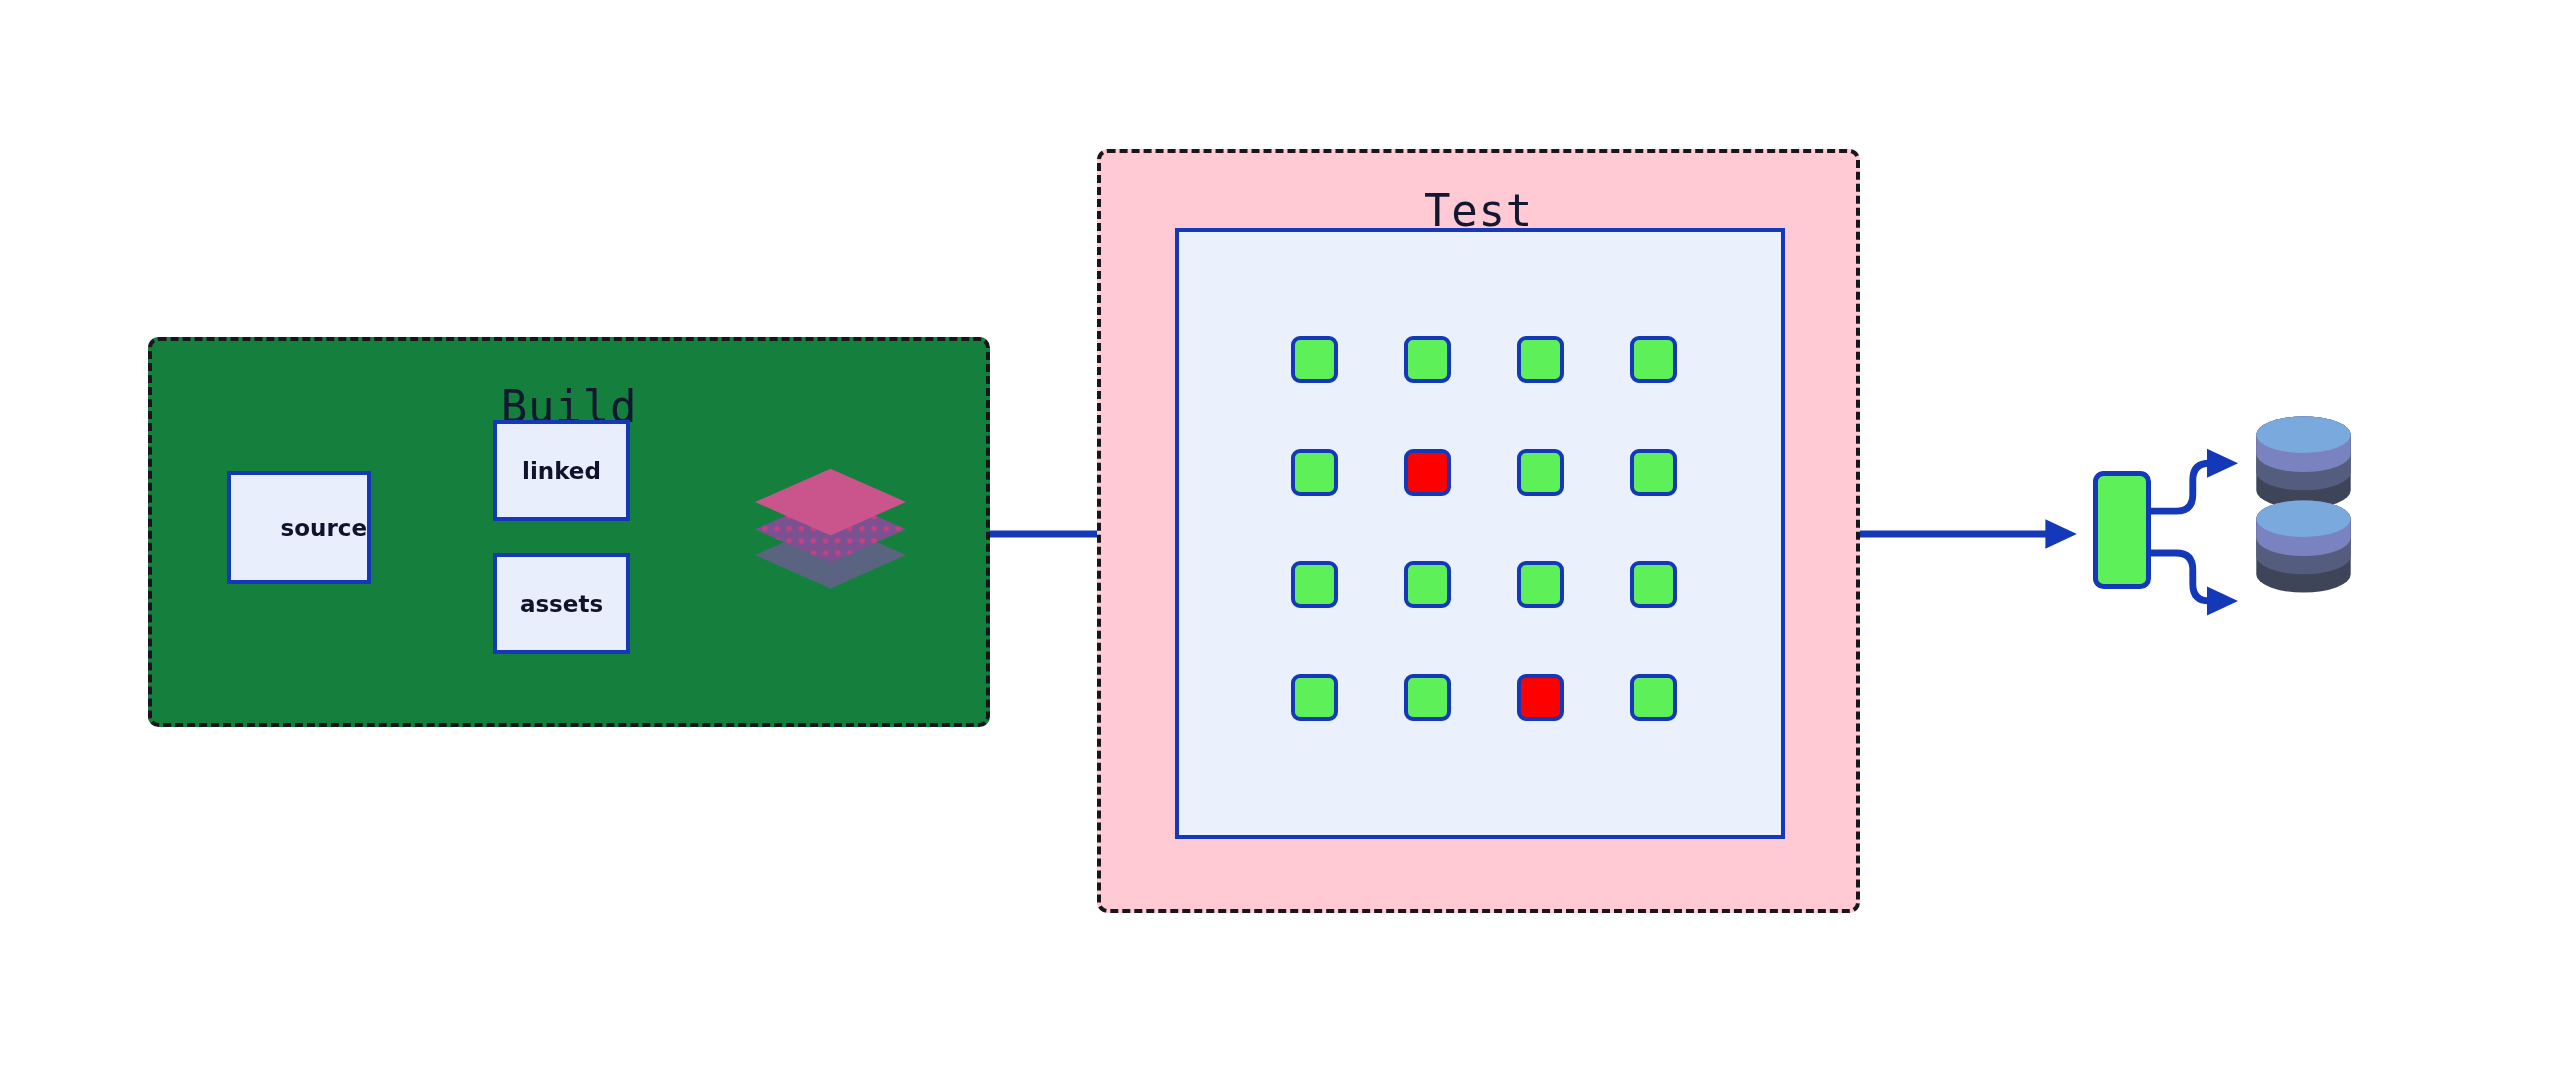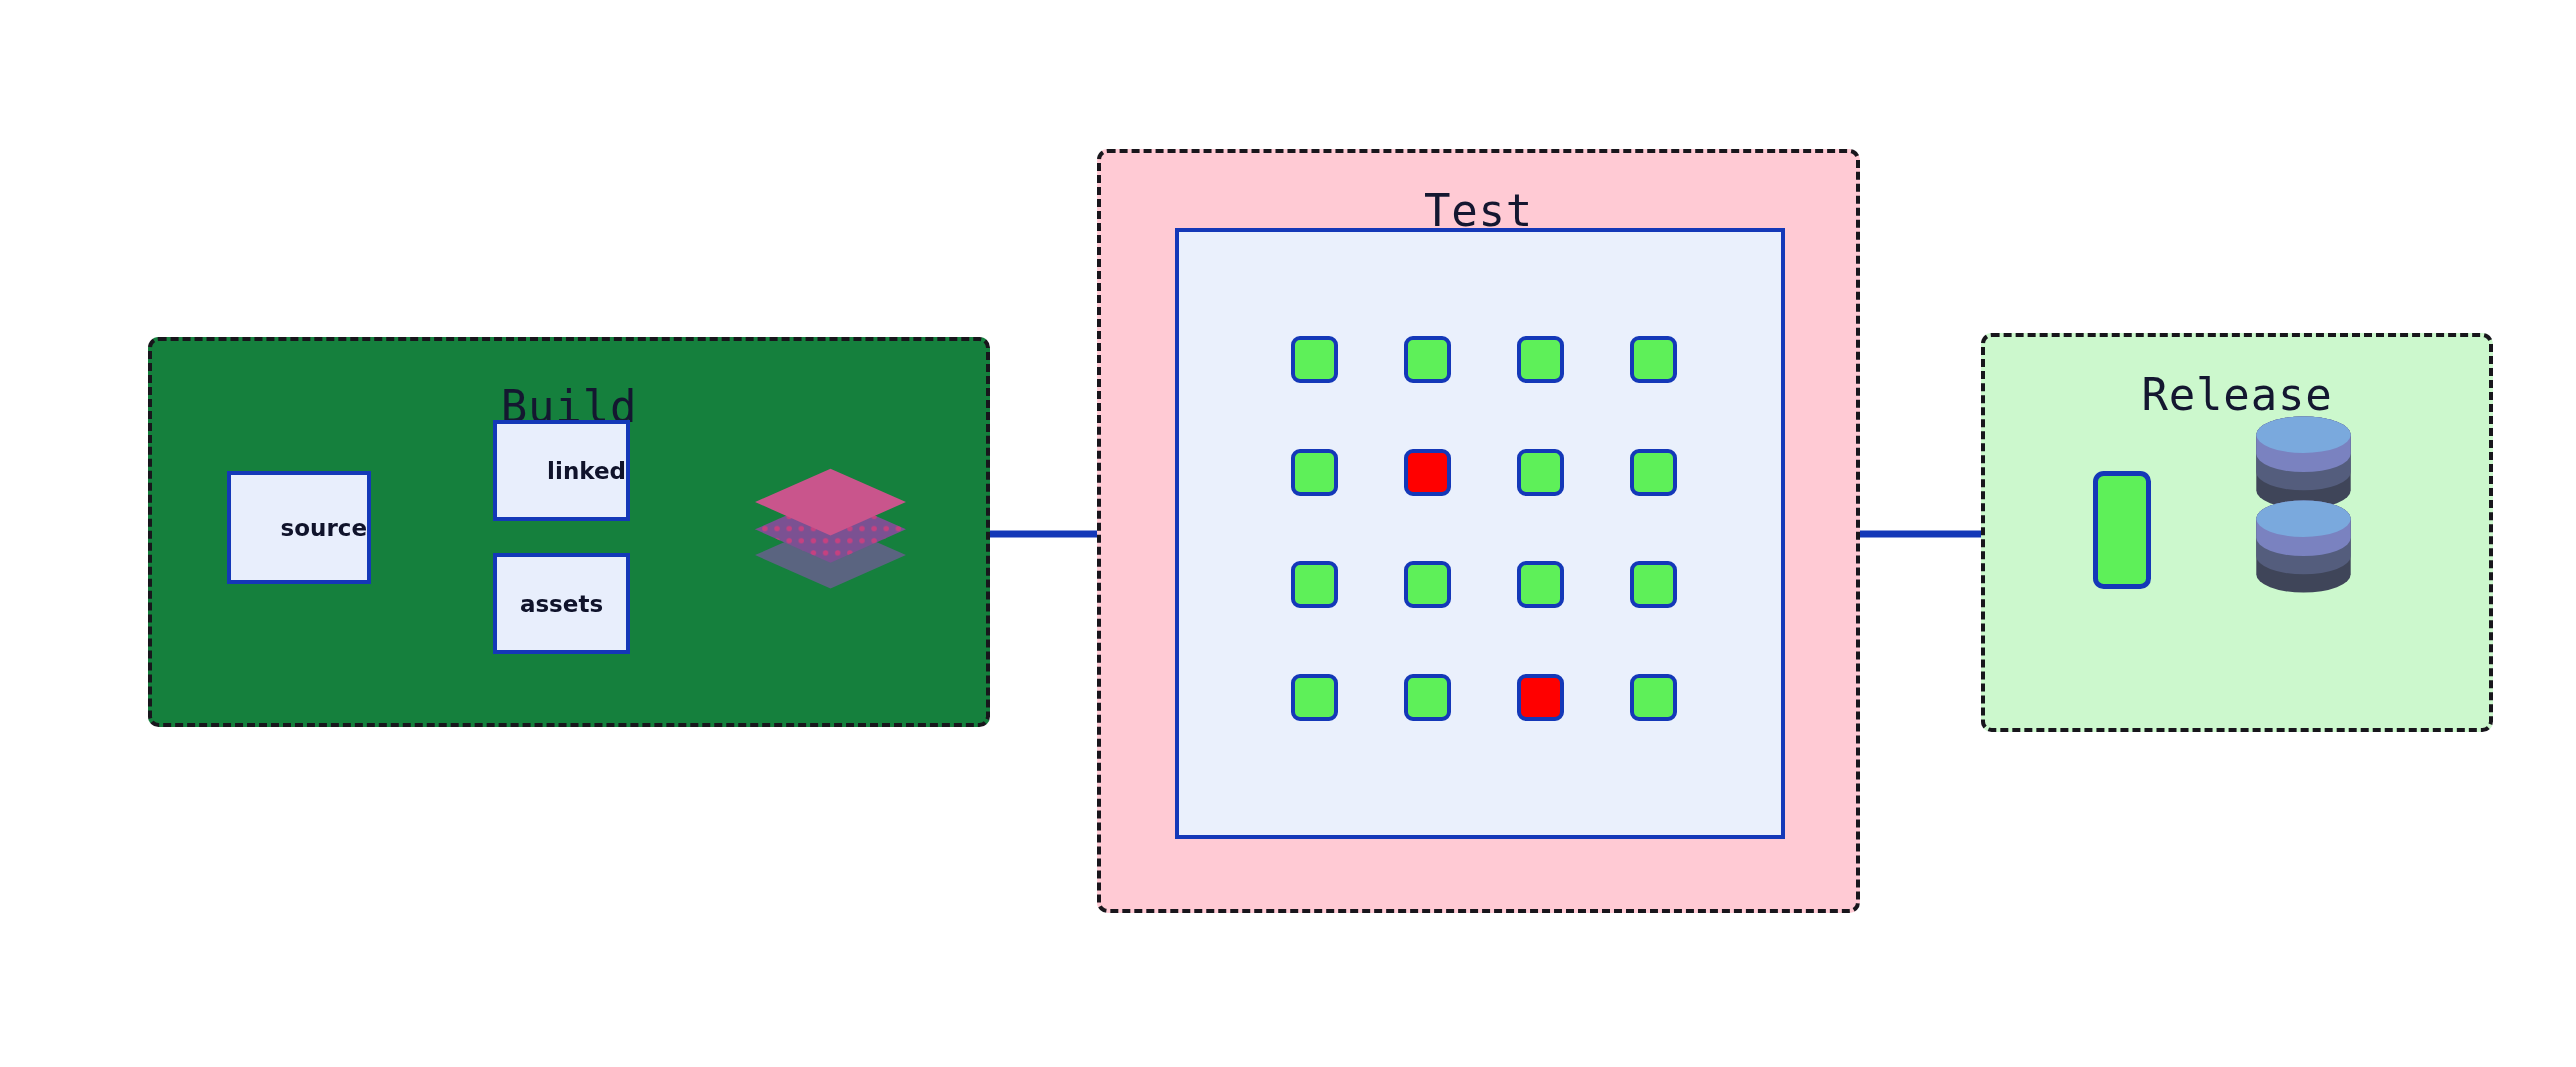--- a/index.html
+++ b/index.html
@@ -64,21 +64,21 @@
     box-sizing: border-box;
     display: flex;
     align-items: center;
     justify-content: center;
     font-family: "DejaVu Sans", sans-serif;
     font-size: 23px;
     font-weight: bold;
     color: #10132b;
   }
   #node-source { left: 227px; top: 471px; width: 144px; height: 113px; justify-content: flex-end; }
-  #node-linked { left: 493px; top: 420px; width: 137px; height: 101px; justify-content: flex-end; }
+  #node-linked { left: 493px; top: 420px; width: 137px; height: 101px; }
   #node-assets { left: 493px; top: 553px; width: 137px; height: 101px; }
 
   
   #layers-icon {
     position: absolute;
     left: 749px;
     top: 452px;
     width: 163px;
     height: 163px;
   }
@@ -251,23 +251,20 @@
         </div>
         <div class="test-cell">
           <div class="test-chip fail" style="background: rgb(255, 0, 0);"></div>
         </div>
         <div class="test-cell">
           <div class="test-chip pass" style="background: rgb(94, 240, 89);"></div>
         </div>
       </div>
   </div>
 
-  <div id="group-release" class="stage-group">
-    <div class="stage-title">Release</div>
-  </div>
 
   <div id="release-artifact"></div>
 
   <svg id="db-top" class="db-cylinder" viewBox="0 0 130 127" width="99" height="97">
     <path d="M3,27 A62,24 0 0 1 127,27 L127,100 A62,24 0 0 1 3,100 Z" fill="#3f4559"></path>
     <path d="M3,27 A62,24 0 0 1 127,27 L127,76 A62,24 0 0 1 3,76 Z" fill="#545d7d"></path>
     <path d="M3,27 A62,24 0 0 1 127,27 L127,52 A62,24 0 0 1 3,52 Z" fill="#7a82c0"></path>
     <ellipse cx="65" cy="27" rx="62" ry="24" fill="#7aa9dd"></ellipse>
   </svg>
 

